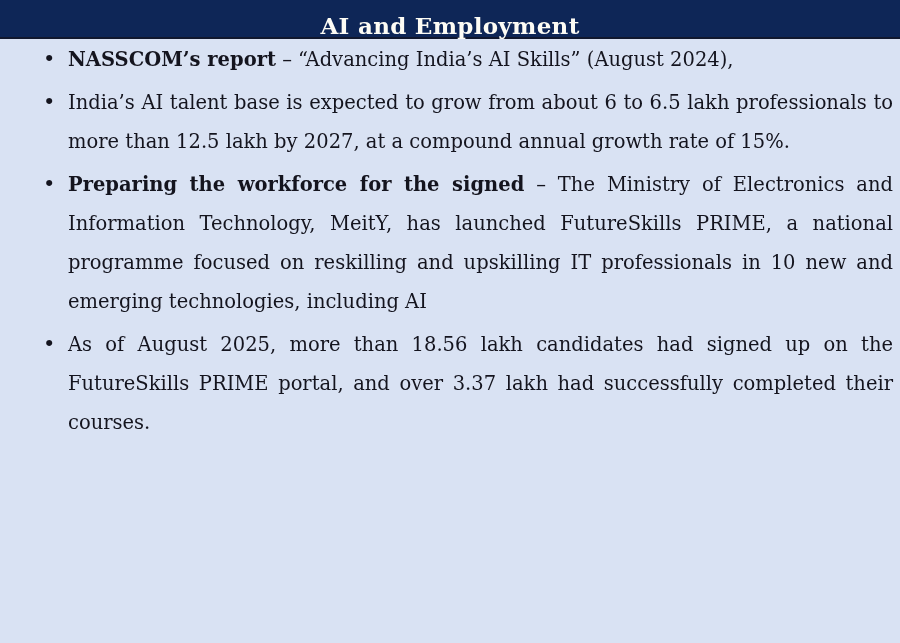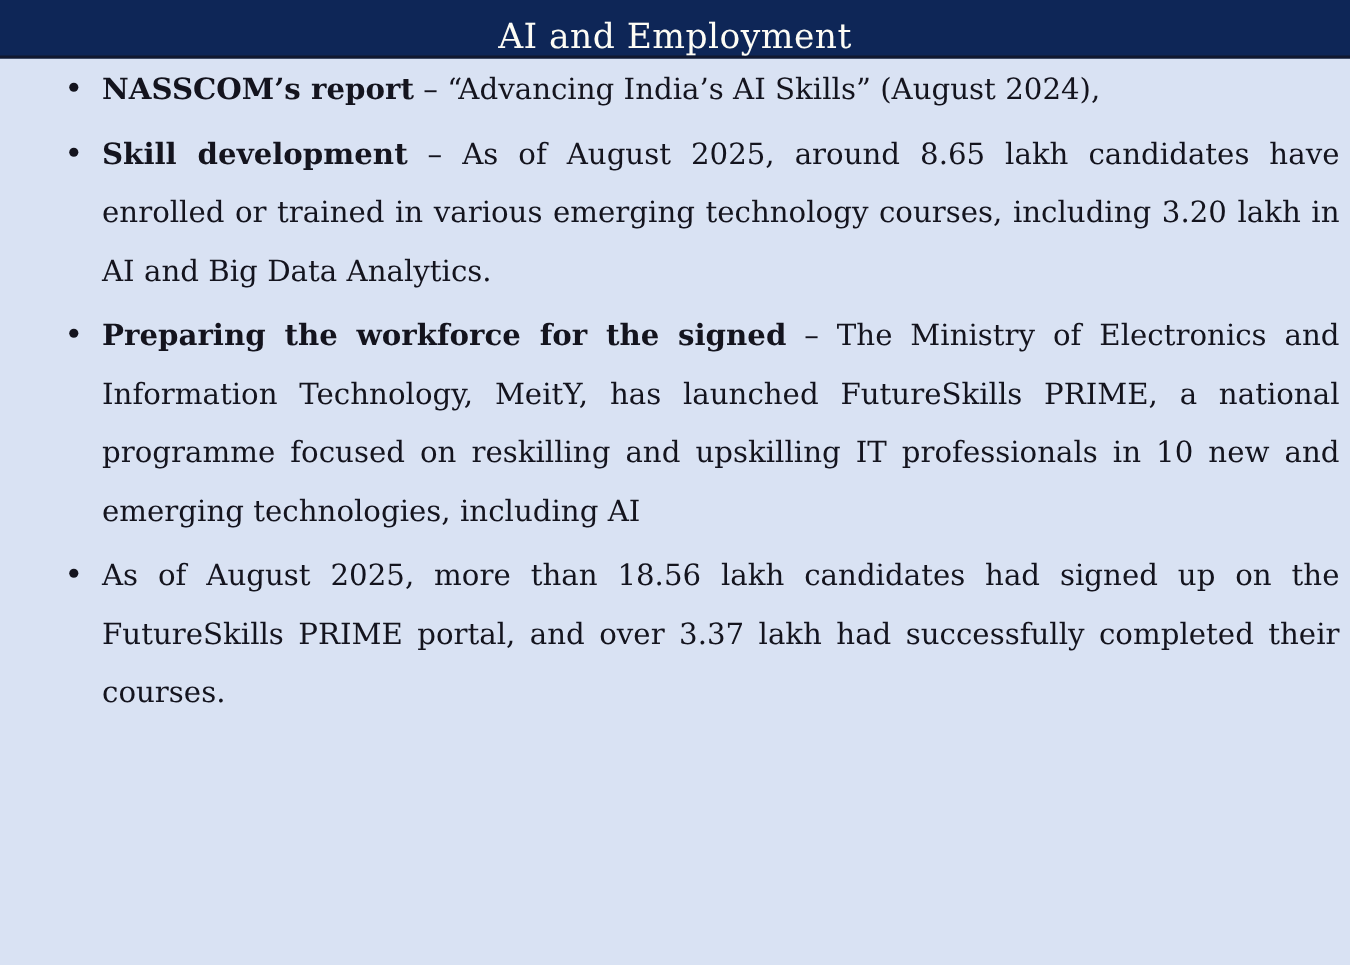--- a/index.html
+++ b/index.html
@@ -24,21 +24,21 @@
     height: 39px;
     background: var(--header_bg);
     border-bottom: 2px solid var(--header_rule);
     display: flex;
     align-items: center;
     justify-content: center;
   }
   .title {
     color: var(--header_text);
     font-size: 23px;
-    font-weight: normal;
+    font-weight: bold;
     letter-spacing: 0.3px;
     line-height: 1;
     padding-bottom: 2px;
     margin-top: 15px;
   }
   .content {
     width: 100%;
     height: 500px;
     overflow: hidden;
   }
@@ -67,18 +67,18 @@
 </head>
 <body>
 
 <div class="page">
   <div class="header">
     <div class="title">AI and Employment</div>
   </div>
   <div class="content">
     <ul class="bullets">
         <li><b>NASSCOM’s report</b> – “Advancing India’s AI Skills” (August 2024),</li>
-        <li><b>Skill development</b> – As of August 2025, around 8.65 lakh candidates have enrolled or trained in various emerging technology courses, including 3.20 lakh in AI and Big Data Analytics.</li>
+        <li>India’s AI talent base is expected to grow from about 6 to 6.5 lakh professionals to more than 12.5 lakh by 2027, at a compound annual growth rate of 15%.</li>
         <li><b>Preparing the workforce for the signed</b> – The Ministry of Electronics and Information Technology, MeitY, has launched FutureSkills PRIME, a national programme focused on reskilling and upskilling IT professionals in 10 new and emerging technologies, including AI</li>
         <li>As of August 2025, more than 18.56 lakh candidates had signed up on the FutureSkills PRIME portal, and over 3.37 lakh had successfully completed their courses.</li>
       </ul>
   </div>
 </div>
 
 </body></html>

